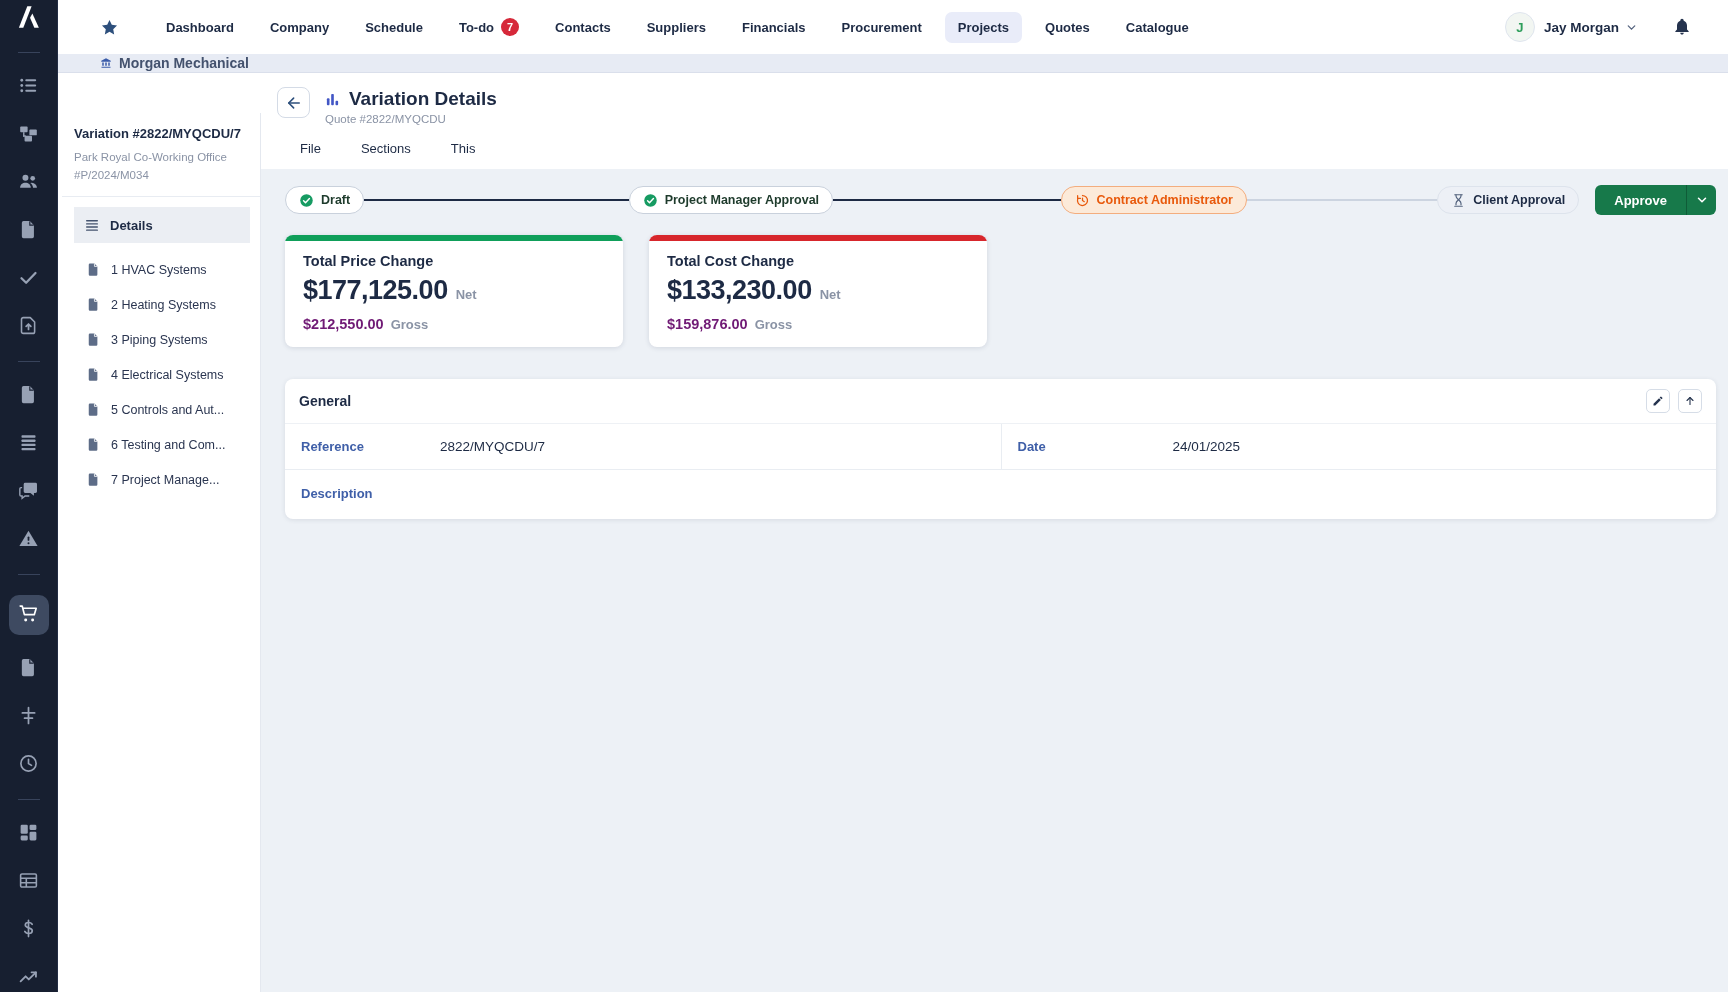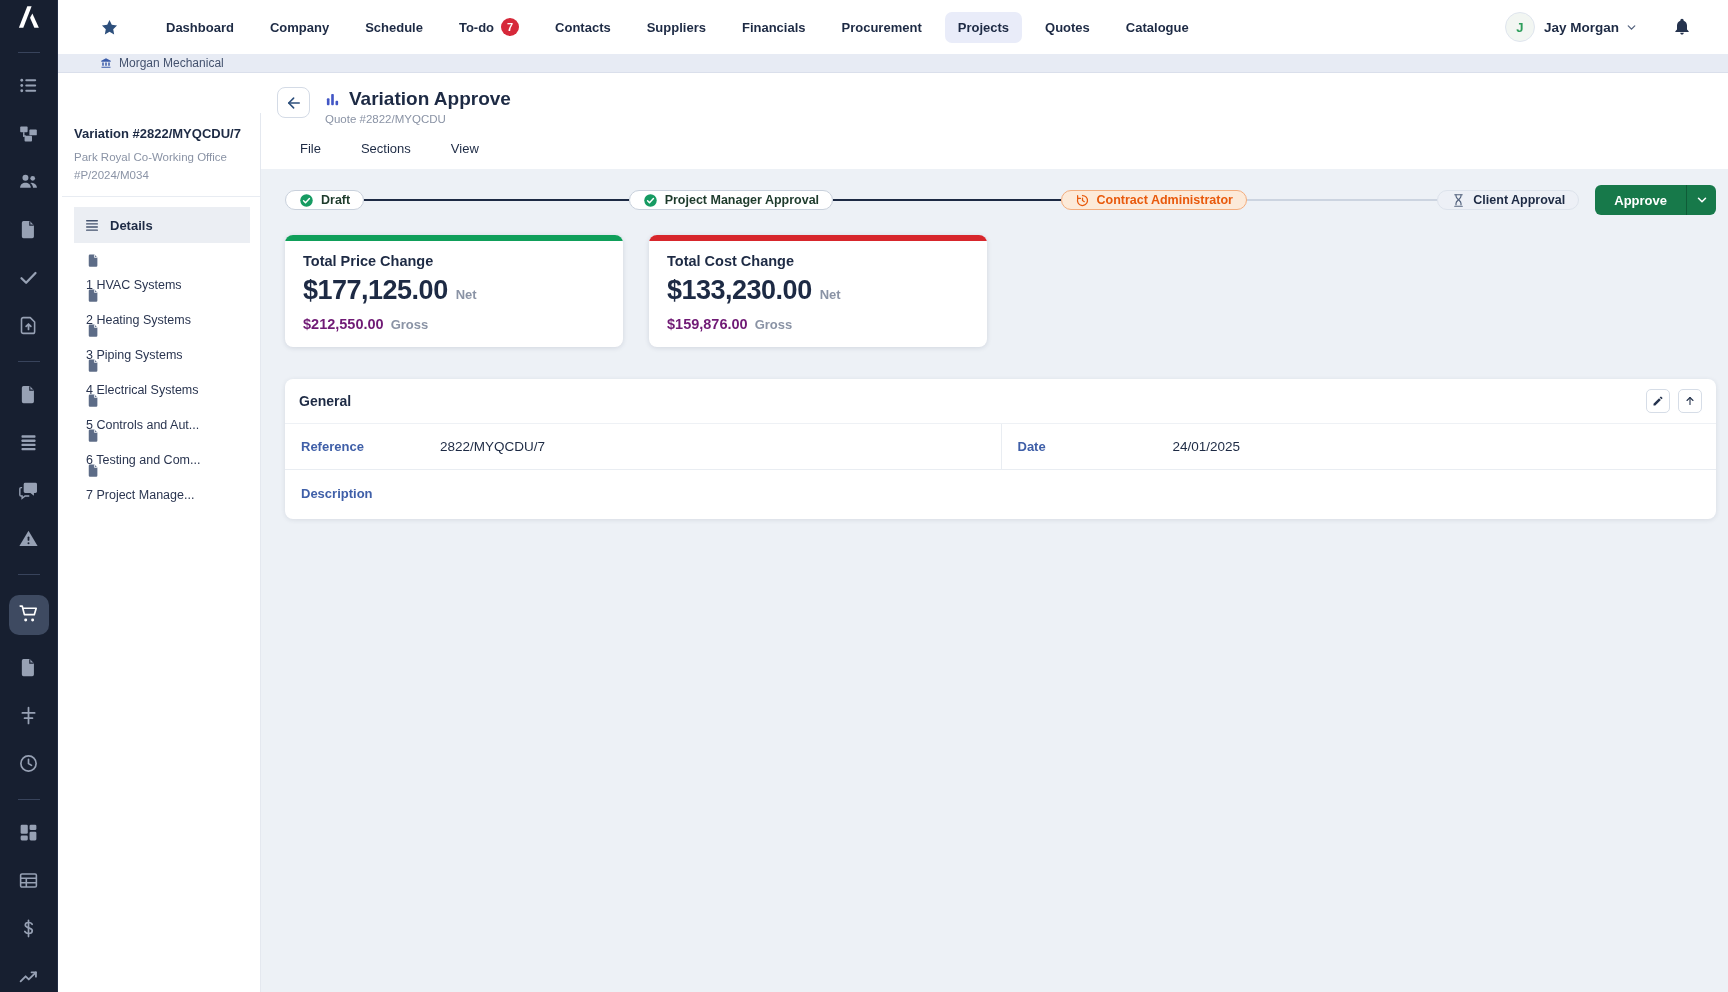--- a/index.html
+++ b/index.html
@@ -37,36 +37,36 @@
   .user-caret { margin-left:6px; color:#55647f; display:flex; }
   .user-caret svg { width:13px; height:13px; }
   .bell { margin-left:34px; margin-right:8px; color:#25334e; display:flex; cursor:pointer; }
   .bell svg { width:20px; height:20px; }
 
   
   .orgbar { height:19px; background:#e7ebf4; border-bottom:1px solid #dadfeb; display:flex;
     align-items:center; gap:7px; padding-left:42px; flex-shrink:0; }
   .orgbar .bank { color:#3a5ba9; display:flex; }
   .orgbar .bank svg { width:12px; height:12px; }
-  .org-label { font-size:12px; font-weight:400; color:#44526e; }
+  .org-label { font-size:14px; font-weight:700; color:#44526e; }
 
   
   .body-row { flex:1; display:flex; min-height:0; }
   .left-panel { width:203px; background:#fff; border-right:1px solid #e4e8ef; flex-shrink:0;
     padding:13px 10px 0 16px;margin-top:40px; }
   .lp-title { font-size:13px; font-weight:700; color:#1d2a44; line-height:1.3; }
   .lp-sub { margin-top:6px; font-size:11.5px; color:#8a93a5; line-height:1.45; }
   .lp-divider { margin:13px -10px 10px -12px; border-top:1px solid #e8ecf2; }
   .lp-details { height:36px; background:#ebeef3; border-radius:0; display:flex; align-items:center;
     gap:10px; padding-left:10px; font-size:13px; font-weight:700; color:#1d2a44; cursor:pointer; }
   .lp-details .icon { color:#44536e; display:flex; }
   .lp-details .icon svg { width:16px; height:16px; }
   .lp-sections { margin-top:10px; display:flex; flex-direction:column; gap:2px; }
-  .section-item { height:33px; display:flex; align-items:flex-start; gap:10px; padding-left:12px;
-    font-size:12.5px; color:#2a3550; cursor:pointer; border-radius:7px; white-space:nowrap;flex-direction:column; }
+  .section-item { height:33px; display:flex; align-items:center; gap:10px; padding-left:12px;
+    font-size:12.5px; color:#2a3550; cursor:pointer; border-radius:7px; white-space:nowrap; }
   .section-item .icon { color:#5d6c87; display:flex; flex-shrink:0; }
   .section-item .icon svg { width:15px; height:15px; }
 
   
   .content { flex:1; display:flex; flex-direction:column; min-width:0; }
   .page-head { background:#fff; padding:14px 16px 0 16px; }
   .head-row { display:flex; align-items:flex-start; gap:15px; }
   .back-btn { width:33px; height:31px; border:1px solid #d4dbe6; border-radius:8px; background:#fff;
     display:flex; align-items:center; justify-content:center; color:#2d4f7c; cursor:pointer; }
   .back-btn svg { width:18px; height:18px; }
@@ -76,21 +76,21 @@
   .chart-ic svg { width:15px; height:15px; }
   .page-title { font-size:19px; font-weight:700; color:#1d2a44; }
   .page-sub { margin-top:3px; font-size:11.5px; color:#8a93a5; }
   .menubar { display:flex; gap:40px; padding:16px 0 13px 23px; }
   .menu-item { font-size:13px; font-weight:500; color:#1d2a44; cursor:pointer; }
 
   .gray-area { flex:1; background:#edf1f6; padding:16px 12px 0 24px; min-height:0; }
 
   
   .stepper { display:flex; align-items:center; }
-  .step { height:20px; display:flex; align-items:center; gap:7px; padding:0 13px; border-radius:15px;
+  .step { height:28px; display:flex; align-items:center; gap:7px; padding:0 13px; border-radius:15px;
     background:#fff; border:1px solid #c9d1dc; font-size:12.5px; font-weight:700; white-space:nowrap; cursor:pointer; }
   .step .icon { display:flex; }
   .step .icon svg { width:15px; height:15px; }
   .step.done { color:#1e3b2c; }
   .step.current { background:#fcead9; border-color:#f3ad7e; color:#e8590c; }
   .step.current .icon { color:#e8590c; }
   .step.pending { background:#edf0f6; border-color:#dde3ec; color:#1d2a44; }
   .step.pending .icon { color:#55647f; }
   .connector { height:2px; flex-basis:0; }
   .connector.dark { background:#1d2a44; }
@@ -443,29 +443,29 @@
             </button>
             <div class="title-wrap">
               <div class="title-line">
                 <span class="chart-ic">
                   <svg viewBox="0 0 24 24" fill="currentColor">
                       <rect x="3" y="10" width="4.2" height="11" rx="1.4"></rect>
                       <rect x="9.9" y="3" width="4.2" height="18" rx="1.4"></rect>
                       <rect x="16.8" y="14" width="4.2" height="7" rx="1.4"></rect>
                     </svg>
                 </span>
-                <h1 class="page-title">Variation Approve</h1>
+                <h1 class="page-title">Variation Details</h1>
               </div>
               <div class="page-sub">Quote #2822/MYQCDU</div>
             </div>
           </div>
           <div class="menubar">
               <div class="menu-item">File</div>
               <div class="menu-item">Sections</div>
-              <div class="menu-item">View</div>
+              <div class="menu-item">This</div>
             </div>
         </div>
 
         <div class="gray-area">
 
           <div class="stepper">
 
             <div class="step done">
                 <span class="icon">
                   <svg viewBox="0 0 24 24">

